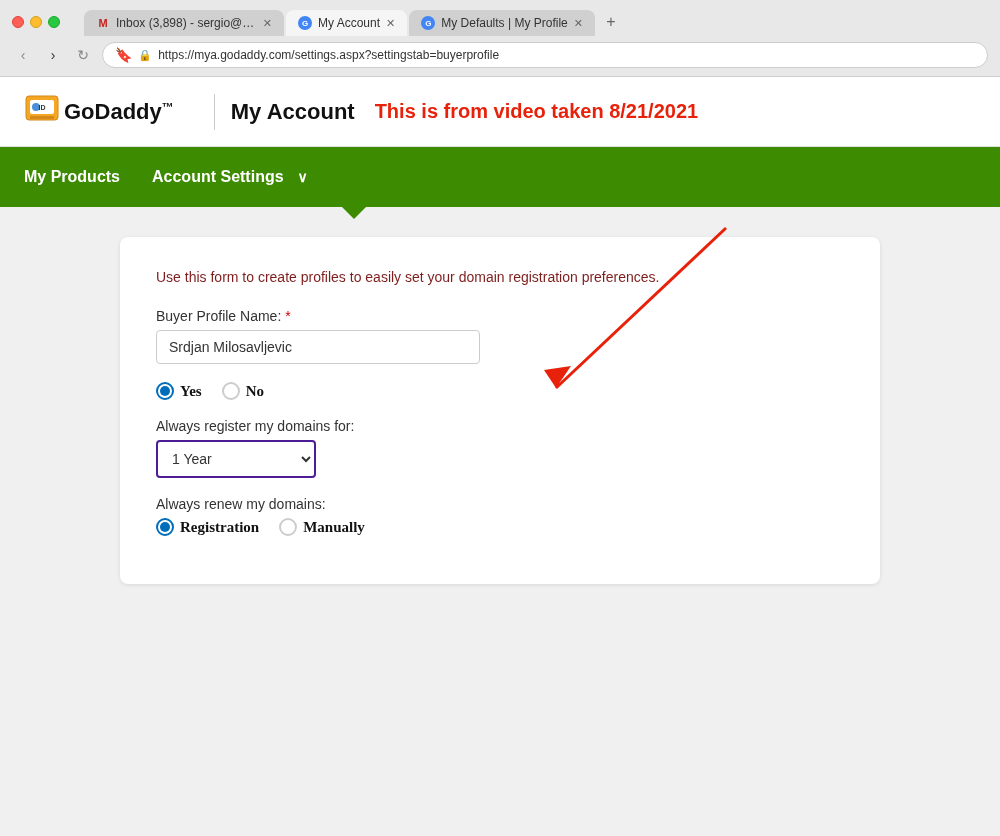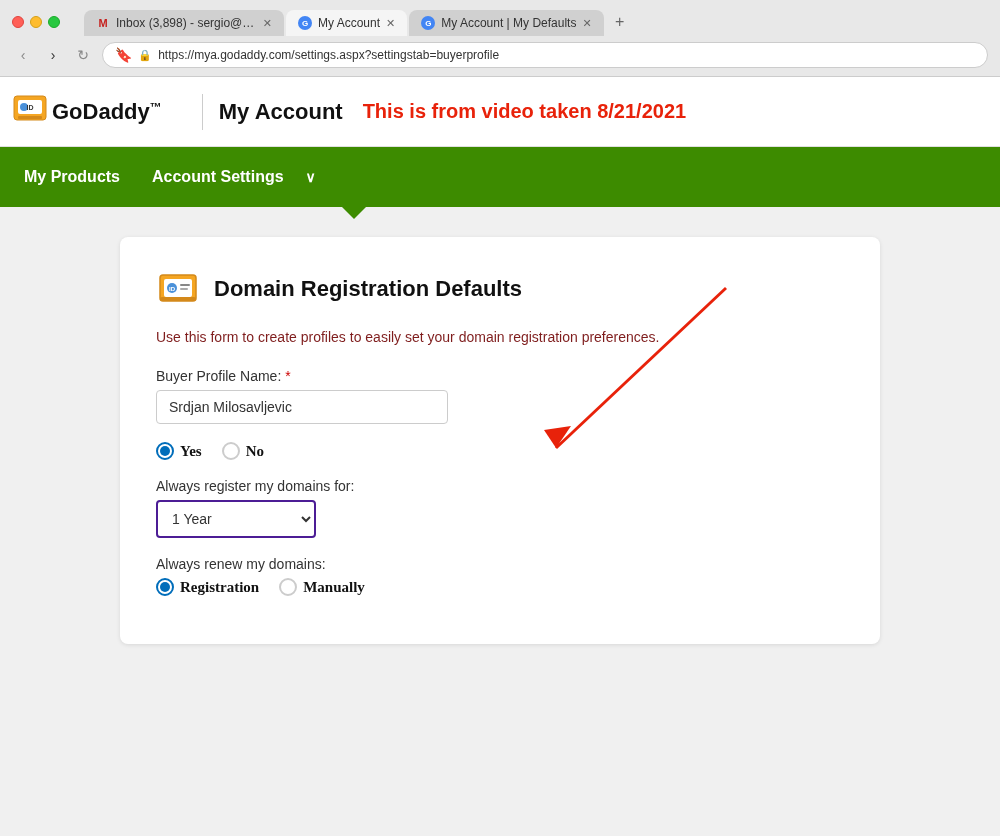--- a/index.html
+++ b/index.html
@@ -21,46 +21,46 @@
     .tab-close { font-size: 11px; color: #666; cursor: pointer; }
     .tab-new { width: 28px; height: 28px; display: flex; align-items: center; justify-content: center; font-size: 16px; color: #666; }
     .address-bar { display: flex; align-items: center; padding: 6px 12px 8px; gap: 8px; }
     .nav-btn { width: 22px; height: 22px; display: flex; align-items: center; justify-content: center; color: #888; font-size: 14px; }
     .nav-btn.active { color: #333; }
     .url-bar { flex: 1; display: flex; align-items: center; background: white; border: 1px solid #ccc; border-radius: 20px; padding: 4px 12px; gap: 6px; font-size: 12px; color: #333; }
     .url-icon { color: #666; font-size: 11px; }
     .bookmark-btn { color: #888; font-size: 14px; }
 
     
-    .godaddy-header { background: white; display: flex; align-items: center; padding: 0 12px; height: 70px; border-bottom: 1px solid #e0e0e0; }
+    .godaddy-header { background: white; display: flex; align-items: center; padding: 0 24px; height: 70px; border-bottom: 1px solid #e0e0e0; }
     .godaddy-logo { display: flex; align-items: center; gap: 4px; margin-right: 24px; }
     .logo-icon { width: 36px; height: 36px; position: relative; }
     .logo-text { font-size: 22px; font-weight: bold; color: #111; }
     .header-divider { width: 1px; height: 36px; background: #ccc; margin: 0 16px; }
     .header-title { font-size: 22px; font-weight: bold; color: #111; }
     .header-annotation { font-size: 20px; font-weight: bold; color: #e8220a; margin-left: 20px; }
 
     
     .green-nav { background: #3d8b00; padding: 0 24px; height: 60px; display: flex; align-items: center; gap: 32px; position: relative; text-align: center; }
     .nav-item { color: white; font-size: 16px; font-weight: bold; cursor: pointer; text-decoration: none; }
-    .nav-item.has-dropdown { display: flex; align-items: center; gap: 22px; }
+    .nav-item.has-dropdown { display: flex; align-items: center; gap: 14px; }
     .dropdown-chevron { font-size: 14px; }
     .nav-arrow { position: absolute; bottom: -12px; left: 340px; width: 0; height: 0; border-left: 14px solid transparent; border-right: 14px solid transparent; border-top: 14px solid #3d8b00; }
 
     
     .main-content { background: #f0f0f0; padding: 30px 20px; height: calc(836px - 70px - 60px - 85px); overflow-y: auto; }
     .content-card { background: white; border-radius: 8px; padding: 30px 36px; max-width: 760px; margin: 0 auto; box-shadow: 0 1px 4px rgba(0,0,0,0.1); }
     .card-header { display: flex; align-items: center; gap: 14px; margin-bottom: 16px; }
     .card-title { font-size: 22px; font-weight: bold; color: #111; }
     .card-description { font-size: 14px; color: #7f1d1d; margin-bottom: 20px; line-height: 1.5; }
 
     .form-group { margin-bottom: 18px; }
     .form-label { font-size: 14px; color: #333; margin-bottom: 6px; display: block; }
     .required { color: #c00; }
-    .form-input { width: 292px; padding: 8px 12px; border: 1px solid #ccc; border-radius: 4px; font-size: 14px; color: #333; }
+    .form-input { width: 324px; padding: 8px 12px; border: 1px solid #ccc; border-radius: 4px; font-size: 14px; color: #333; }
 
     .radio-group { display: flex; align-items: center; gap: 20px; margin-top: 6px; }
     .radio-option { display: flex; align-items: center; gap: 6px; font-size: 15px; font-weight: bold; color: #111; cursor: pointer; font-family: Liberation Serif, serif; }
     .radio-circle { width: 18px; height: 18px; border-radius: 50%; border: 2px solid #ccc; display: flex; align-items: center; justify-content: center; }
     .radio-circle.checked { border-color: #006dba; }
     .radio-dot { width: 10px; height: 10px; border-radius: 50%; background: #006dba; }
 
     .form-select { padding: 8px 32px 8px 10px; border: 2px solid #4c1d95; border-radius: 4px; font-size: 14px; color: #333; background: white; appearance: auto; width: 160px; }
 
     
@@ -89,21 +89,21 @@
       </div>
 
       <div class="tab active">
         <div class="tab-favicon" style="background:#4285f4; color:white; border-radius:50%; width:14px; height:14px; font-size:8px; display:flex; align-items:center; justify-content:center; font-weight:bold;">G</div>
         <span class="tab-label">My Account</span>
         <span class="tab-close">✕</span>
       </div>
 
       <div class="tab">
         <div class="tab-favicon" style="background:#4285f4; color:white; border-radius:50%; width:14px; height:14px; font-size:8px; display:flex; align-items:center; justify-content:center; font-weight:bold;">G</div>
-        <span class="tab-label">My Account | My Defaults</span>
+        <span class="tab-label">My Defaults | My Profile</span>
         <span class="tab-close">✕</span>
       </div>
       <div class="tab-new">+</div>
     </div>
   </div>
   <div class="address-bar">
     <div class="nav-btn">‹</div>
     <div class="nav-btn active">›</div>
     <div class="nav-btn">↻</div>
     <div class="url-bar">
@@ -137,33 +137,20 @@
   <a class="nav-item">My Products</a>
   <div class="nav-item has-dropdown">
     <span>Account Settings</span>
     <span class="dropdown-chevron">∨</span>
   </div>
   <div class="nav-arrow"></div>
 </div>
 
 <div class="main-content">
   <div class="content-card">
-    <div class="card-header">
-
-      <svg class="profile-icon-svg" viewBox="0 0 44 44" xmlns="http://www.w3.org/2000/svg">
-        <rect x="4" y="8" width="36" height="26" rx="3" fill="#f5a623" stroke="#d4891a" stroke-width="1.5"></rect>
-        <rect x="8" y="12" width="28" height="18" rx="2" fill="white"></rect>
-        <circle cx="16" cy="21" r="5" fill="#4a90d9"></circle>
-        <rect x="24" y="17" width="10" height="2" rx="1" fill="#888"></rect>
-        <rect x="24" y="21" width="8" height="2" rx="1" fill="#aaa"></rect>
-        <rect x="4" y="30" width="36" height="4" rx="2" fill="#d4891a"></rect>
-        <text x="16" y="24" text-anchor="middle" font-size="6" fill="white" font-weight="bold">ID</text>
-      </svg>
-      <h1 class="card-title">Domain Registration Defaults</h1>
-    </div>
 
     <p class="card-description">Use this form to create profiles to easily set your domain registration preferences.</p>
 
     <div class="form-group">
       <label class="form-label">
         <span>Buyer Profile Name:</span>
         <span class="required">*</span>
       </label>
       <input class="form-input" type="text" value="Srdjan Milosavljevic" style="">
     </div>

